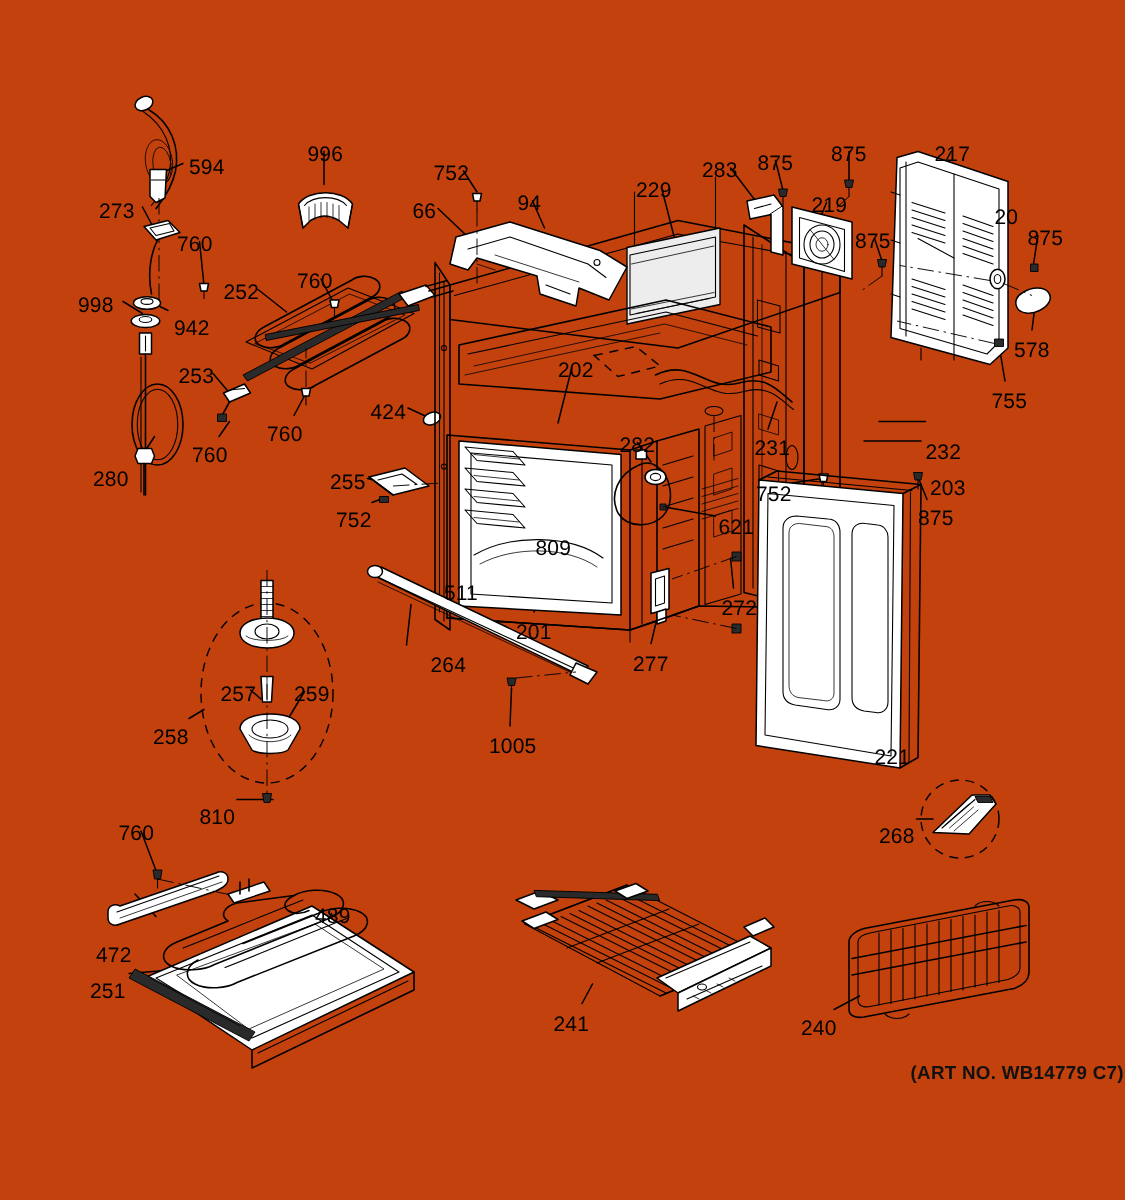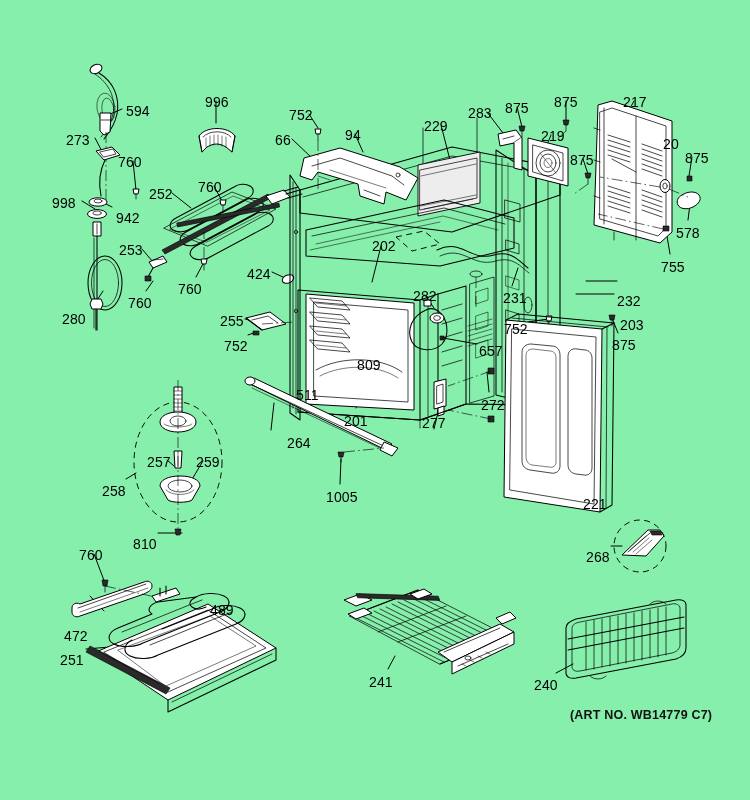--- a/index.html
+++ b/index.html
@@ -1,25 +1,25 @@
 <!DOCTYPE html>
 <html><head>
 <meta charset="utf-8">
 <title>Parts Diagram</title>
 <style>
   html,body{margin:0;padding:0;background:#ffffff;}
   body{width:750px;height:800px;overflow:hidden;
        font-family:"Liberation Sans","DejaVu Sans",sans-serif;color:#000;}
-  #stage{position:relative;width:750px;height:800px;background:#86efac;}
+  #stage{position:relative;width:750px;height:800px;background:#c2410c;}
   #art{position:absolute;left:0;top:0;width:750px;height:800px;}
   .lbl{position:absolute;font-family:"Liberation Sans","DejaVu Sans",sans-serif;
        font-size:14px;font-weight:400;color:#000;white-space:nowrap;
        line-height:1;letter-spacing:.1px;}
   .artno{position:absolute;font-size:12.5px;font-weight:700;letter-spacing:.2px;
-         color:#111;white-space:nowrap;font-family:"Liberation Sans","DejaVu Sans",sans-serif;}
+         color:#111;white-space:nowrap;font-family:"Liberation Sans","DejaVu Sans",sans-serif;margin-left:37px;}
 </style>
 </head>
 <body>
 
 <div id="stage">
 
   <svg id="art" viewBox="0 0 750 800" xmlns="http://www.w3.org/2000/svg">
     <defs>
       <style>
         .s{fill:none;stroke:#000;stroke-width:1.05;stroke-linejoin:round;stroke-linecap:round;}
@@ -596,31 +596,31 @@
       <div class="lbl" style="left: 623px; top: 95px;">217</div>
       <div class="lbl" style="left: 663px; top: 137px; text-align: right;">20</div>
       <div class="lbl" style="left: 685px; top: 151px;">875</div>
       <div class="lbl" style="left: 676px; top: 226px;">578</div>
       <div class="lbl" style="left: 661px; top: 260px;">755</div>
       <div class="lbl" style="left: 372px; top: 239px;">202</div>
       <div class="lbl" style="left: 503px; top: 291px;">231</div>
       <div class="lbl" style="left: 617px; top: 294px;">232</div>
       <div class="lbl" style="left: 620px; top: 281px; margin-top: 37px;">203</div>
       <div class="lbl" style="left: 413px; top: 289px;">282</div>
-      <div class="lbl" style="left: 479px; top: 344px;">657</div>
+      <div class="lbl" style="left: 479px; top: 344px;">621</div>
       <div class="lbl" style="left: 504px; top: 322px;">752</div>
       <div class="lbl" style="left: 612px; top: 338px;">875</div>
       <div class="lbl" style="left: 220px; top: 314px;">255</div>
       <div class="lbl" style="left: 224px; top: 339px;">752</div>
       <div class="lbl" style="left: 296px; top: 388px;">511</div>
       <div class="lbl" style="left: 357px; top: 358px;">809</div>
       <div class="lbl" style="left: 344px; top: 414px;">201</div>
       <div class="lbl" style="left: 259px; top: 436px; margin-left: 28px;">264</div>
       <div class="lbl" style="left: 326px; top: 490px;">1005</div>
-      <div class="lbl" style="left: 422px; top: 416px;">277</div>
+      <div class="lbl" style="left: 422px; top: 435px;">277</div>
       <div class="lbl" style="left: 481px; top: 398px;">272</div>
       <div class="lbl" style="left: 583px; top: 497px;">221</div>
       <div class="lbl" style="left: 102px; top: 484px;">258</div>
       <div class="lbl" style="left: 147px; top: 455px;">257</div>
       <div class="lbl" style="left: 196px; top: 455px;">259</div>
       <div class="lbl" style="left: 133px; top: 537px;">810</div>
       <div class="lbl" style="left: 79px; top: 548px;">760</div>
       <div class="lbl" style="left: 64px; top: 590px; margin-top: 39px;">472</div>
       <div class="lbl" style="left: 60px; top: 653px;">251</div>
       <div class="lbl" style="left: 210px; top: 603px;">489</div>

